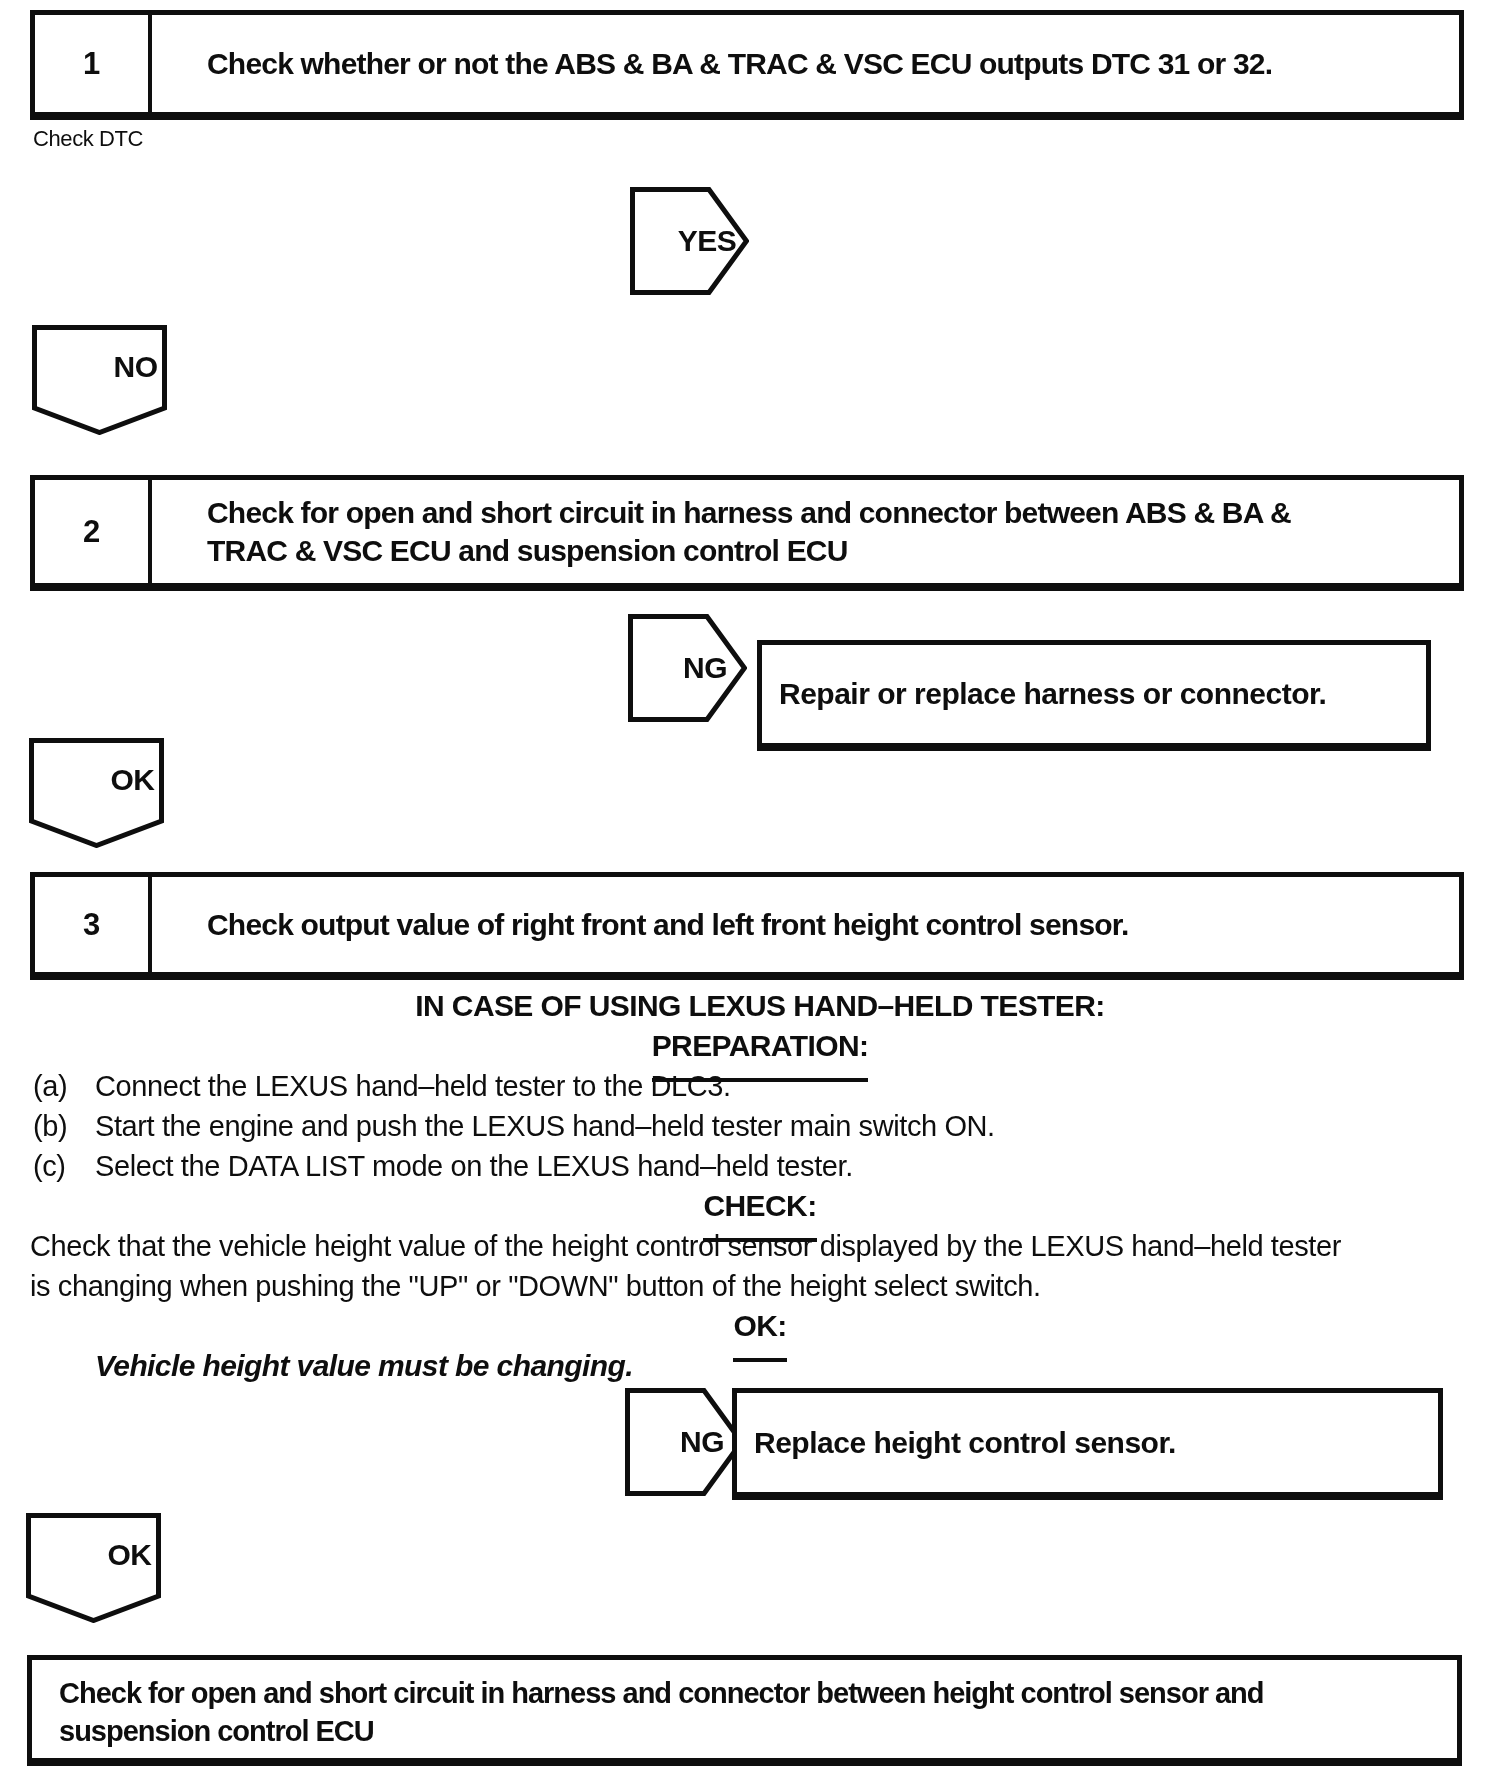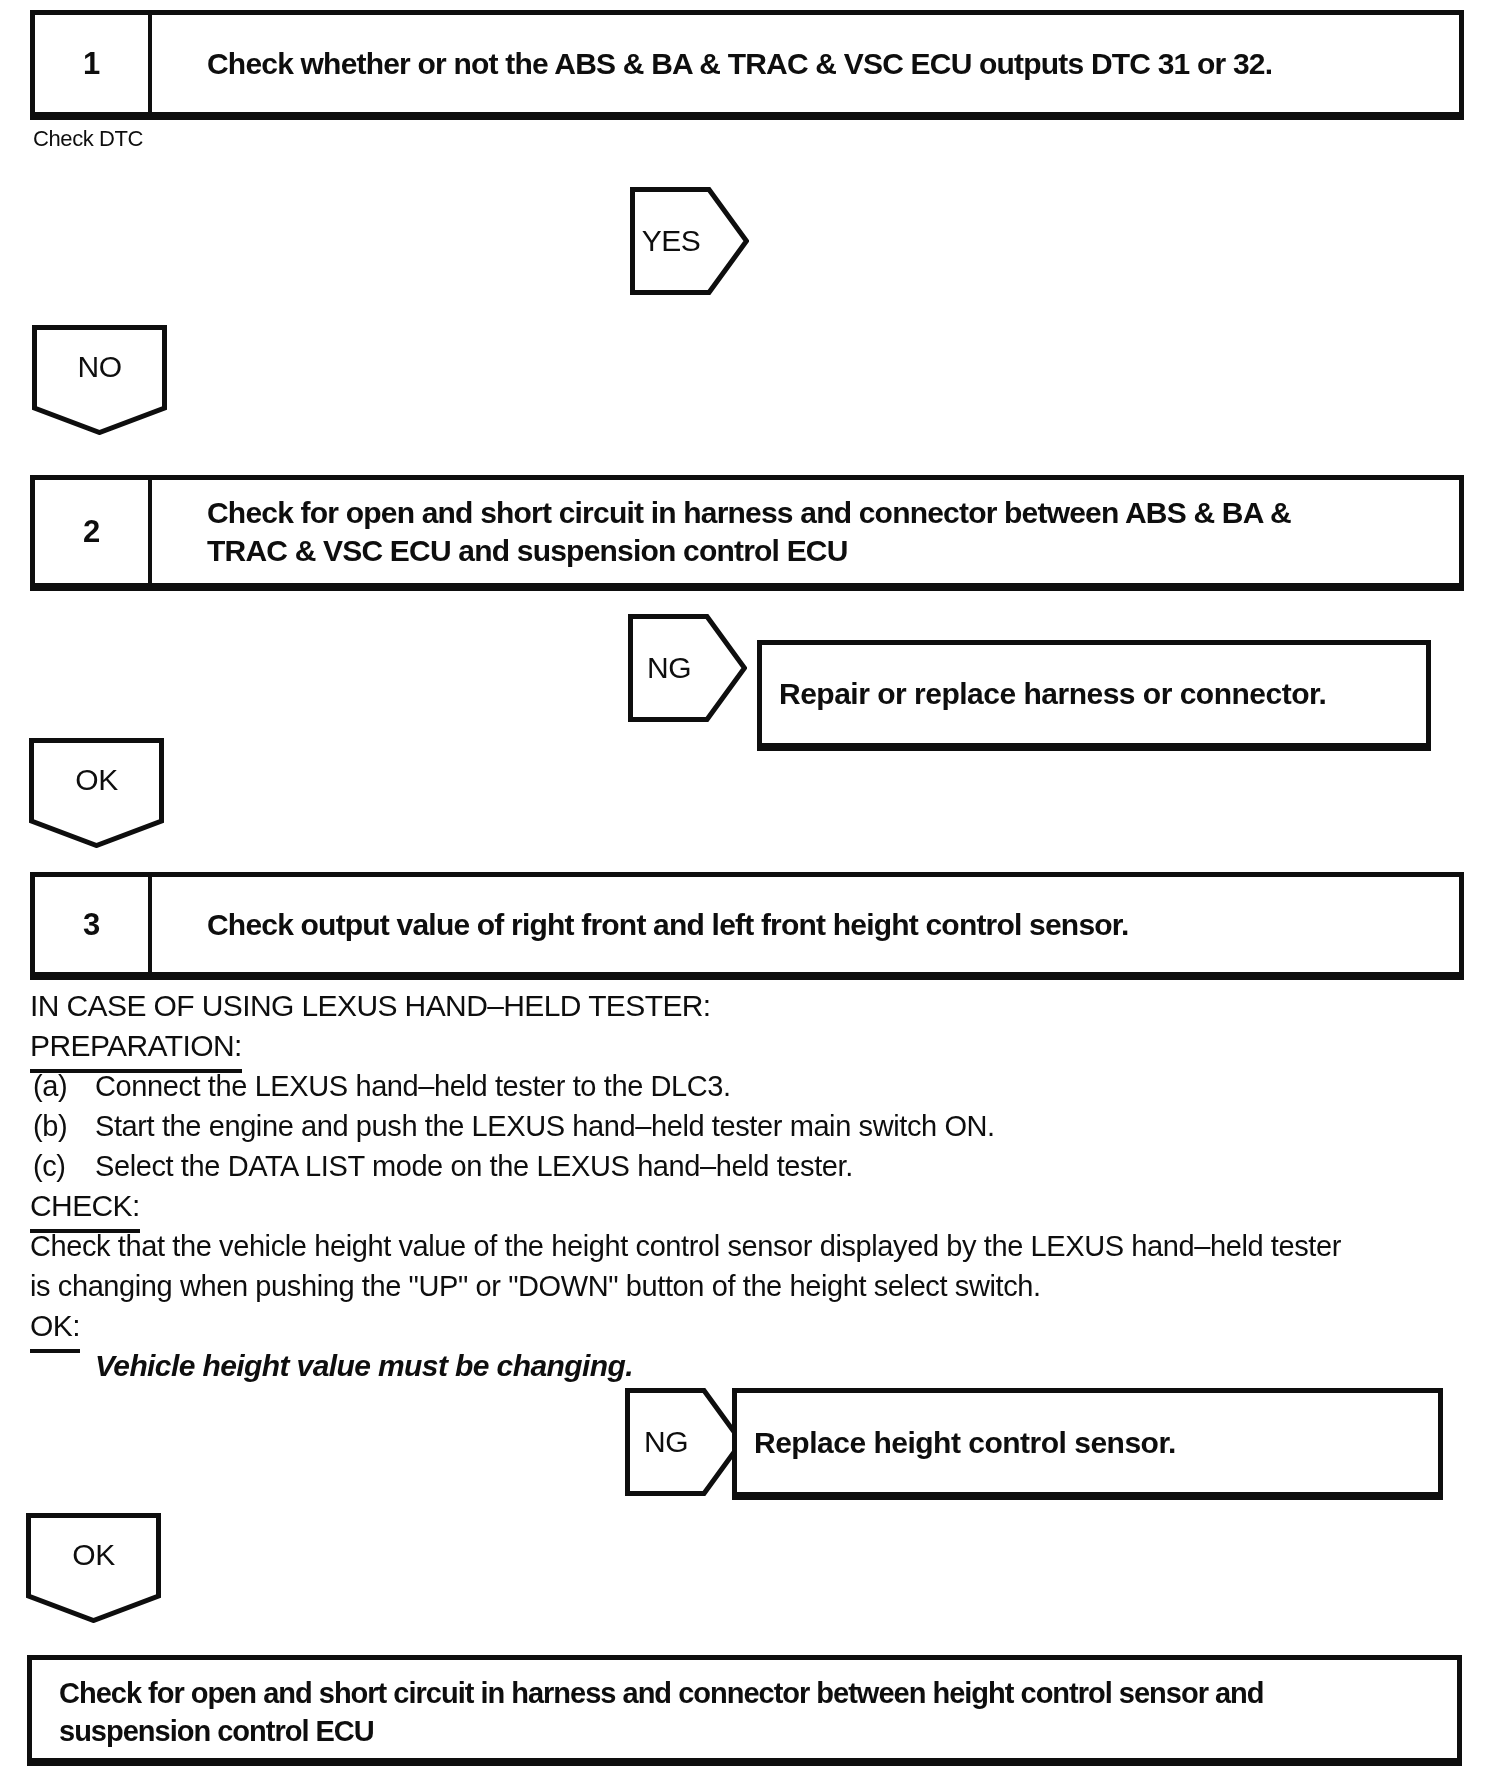--- a/index.html
+++ b/index.html
@@ -49,31 +49,31 @@
     font-weight:bold;font-size:30px;letter-spacing:-0.5px;
     white-space:nowrap;
   }
 
   
   .pent{position:absolute;}
   .pent svg{position:absolute;left:0;top:0;}
   .pent-label{
     position:absolute;
     display:flex;align-items:center;justify-content:center;
-    font-weight:normal;font-size:30px;letter-spacing:-0.5px;
+    font-weight:bold;font-size:30px;letter-spacing:-0.5px;padding-left:36px;
   }
   .pent-down .pent-label{left:0;top:0;width:135px;height:83px;}
   .pent-right .pent-label{left:0;top:0;width:82px;height:108px;}
 
   
   .note{font-size:22px;letter-spacing:-0.4px;white-space:nowrap;}
   .instructions{width:1460px;font-size:29px;letter-spacing:-0.4px;}
   .iline{height:40px;line-height:40px;white-space:nowrap;}
-  .iline.heading{font-weight:normal;font-size:30px;letter-spacing:-0.6px;}
-  .ul{border-bottom:4px solid #0e0e0e;padding-bottom:7px;margin-top:20px;}
+  .iline.heading{font-weight:bold;font-size:30px;letter-spacing:-0.6px;text-align:center;}
+  .ul{border-bottom:4px solid #0e0e0e;padding-bottom:16px;margin-top:20px;}
   .item{position:relative;padding-left:65px;}
   .item .marker{position:absolute;left:3px;}
   .ok-req{font-weight:bold;padding-left:65px;font-size:30px;letter-spacing:-0.6px;font-style:italic;}
 
   
   .final-box{
     background:#fff;
     border:5px solid #0e0e0e;
     box-shadow:0 3px 0 #0e0e0e;
     box-sizing:border-box;

